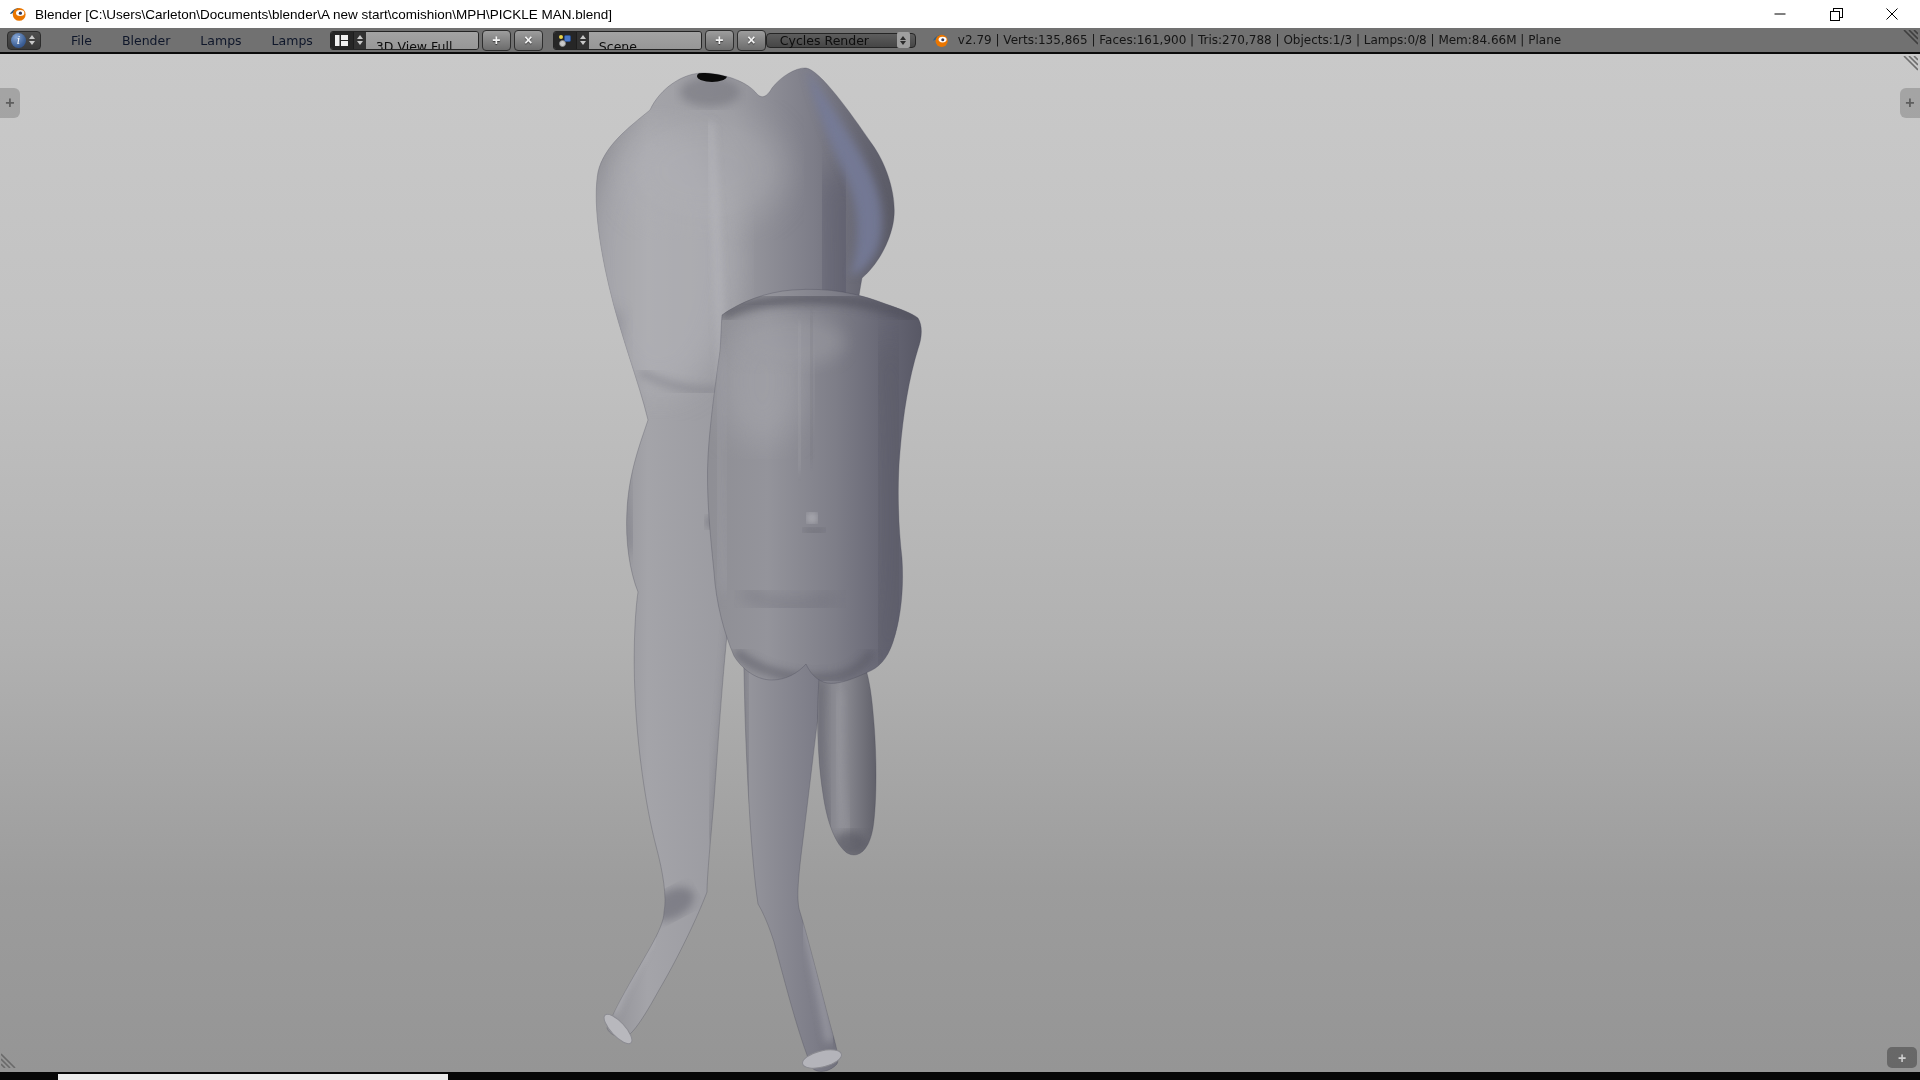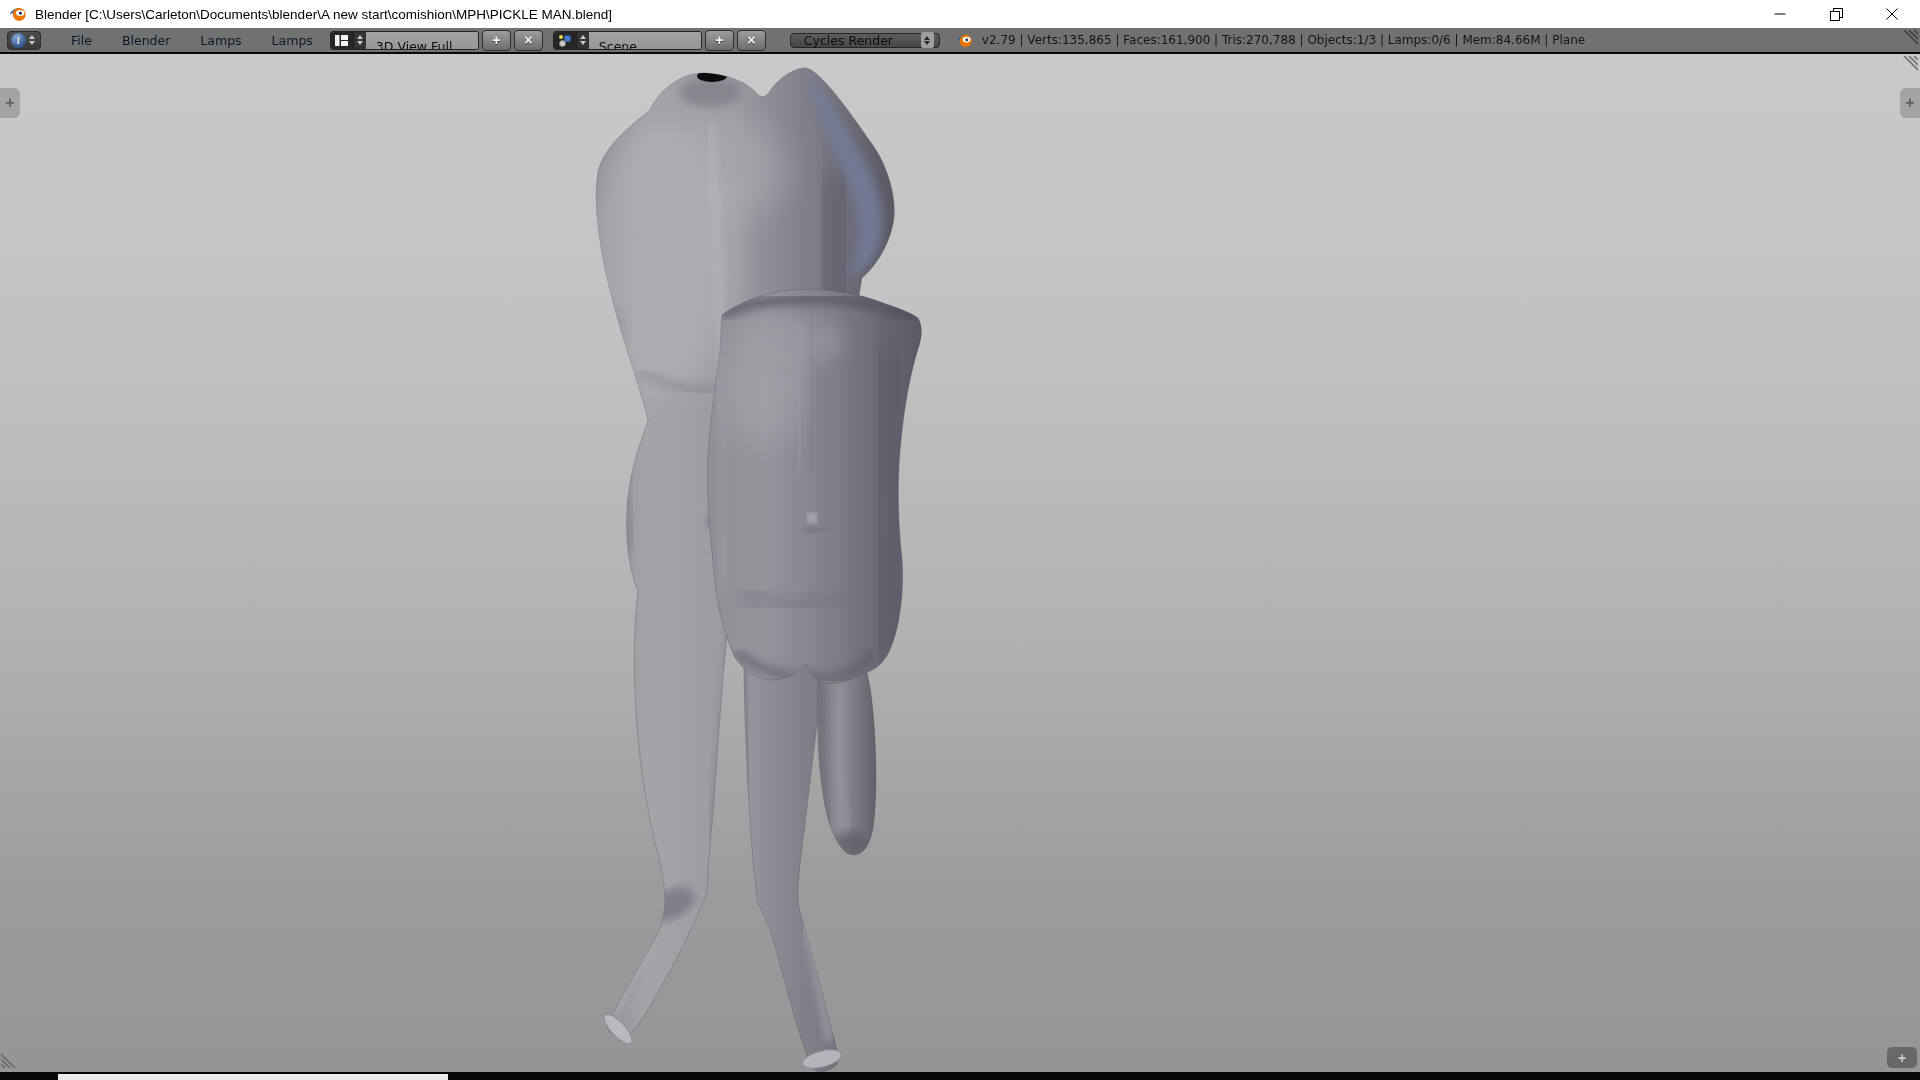--- a/index.html
+++ b/index.html
@@ -34,21 +34,21 @@
     border-radius:3px;overflow:hidden;}
   .id-icon{width:22px;background:#262626;display:flex;align-items:center;justify-content:center;}
   .id-spin{width:13px;background:#323232;border-left:1px solid #1d1d1d;display:flex;flex-direction:column;
     align-items:center;justify-content:center;gap:2px;}
   .id-text{min-width:112px;padding:15px 10px;display:flex;align-items:center;
     background:linear-gradient(#a3a3a3,#8d8d8d);color:#0c0c0c;}
   .mini-btn{margin-left:3px;width:29px;height:21px;border-radius:4px;border:1px solid #2e2e2e;
     background:linear-gradient(#9d9d9d,#6c6c6c);color:#f4f4f4;font-size:14px;font-weight:bold;
     display:flex;align-items:center;justify-content:center;text-shadow:0 1px 1px rgba(0,0,0,.55);
     padding:0;line-height:1;cursor:default;}
-  .engine-btn{margin-left:24px;height:15px;min-width:150px;border:1px solid #252525;border-radius:4px;
+  .engine-btn{height:15px;min-width:150px;border:1px solid #252525;border-radius:4px;
     background:linear-gradient(#5d5d5d,#464646);display:flex;align-items:center;padding:0 5px 0 13px;}
   .engine-text{flex:1;color:#0e0e0e;}
   .engine-spin{width:13px;height:16px;margin-left:10px;background:#9f9f9f;border-radius:2px;
     display:flex;flex-direction:column;align-items:center;justify-content:center;gap:1px;}
   .hdr-logo{width:17px;height:17px;margin-left:16px;flex:0 0 auto;}
   .stats{margin-left:9px;font-size:12px;color:#151515;white-space:nowrap;}
 
   
   .viewport{position:absolute;top:52px;left:0;width:1920px;height:1020px;
     background:linear-gradient(180deg,#c9c9c9 0%,#c2c2c2 28%,#b1b1b1 58%,#9c9c9c 82%,#959595 100%);overflow:hidden;}
@@ -157,21 +157,21 @@
         <span class="tri-d dark"></span>
       </span>
   </div>
 
   <svg class="hdr-logo" viewBox="0 0 18 18">
     <path d="M1,9 C3,5 7,3 10,3 L8,6 C5,7 3,9 1,9 Z" fill="#2a5f8a"></path>
     <circle cx="10.2" cy="9.4" r="6.4" fill="#ea7600"></circle>
     <ellipse cx="11.2" cy="8" rx="4.2" ry="3" fill="#fff"></ellipse>
     <circle cx="11.4" cy="8.2" r="1.6" fill="#3a3a55"></circle>
   </svg>
-  <span class="stats">v2.79 | Verts:135,865 | Faces:161,900 | Tris:270,788 | Objects:1/3 | Lamps:0/6 | Mem:84.66M | Plane</span>
+  <span class="stats">v2.79 | Verts:135,865 | Faces:161,900 | Tris:270,788 | Objects:1/3 | Lamps:0/8 | Mem:84.66M | Plane</span>
 
   <svg class="grip" style="right:2px;top:2px;" width="20" height="20">
     <path d="M6,0 L20,14 M11,0 L20,9 M16,0 L20,4" stroke="#3f3f3f" stroke-width="1.6" fill="none"></path>
   </svg>
 </div>
 
 <div class="viewport">
   <div class="vp-topline"></div>
 
   <svg class="models" width="1920" height="1020" viewBox="0 0 1920 1020">

